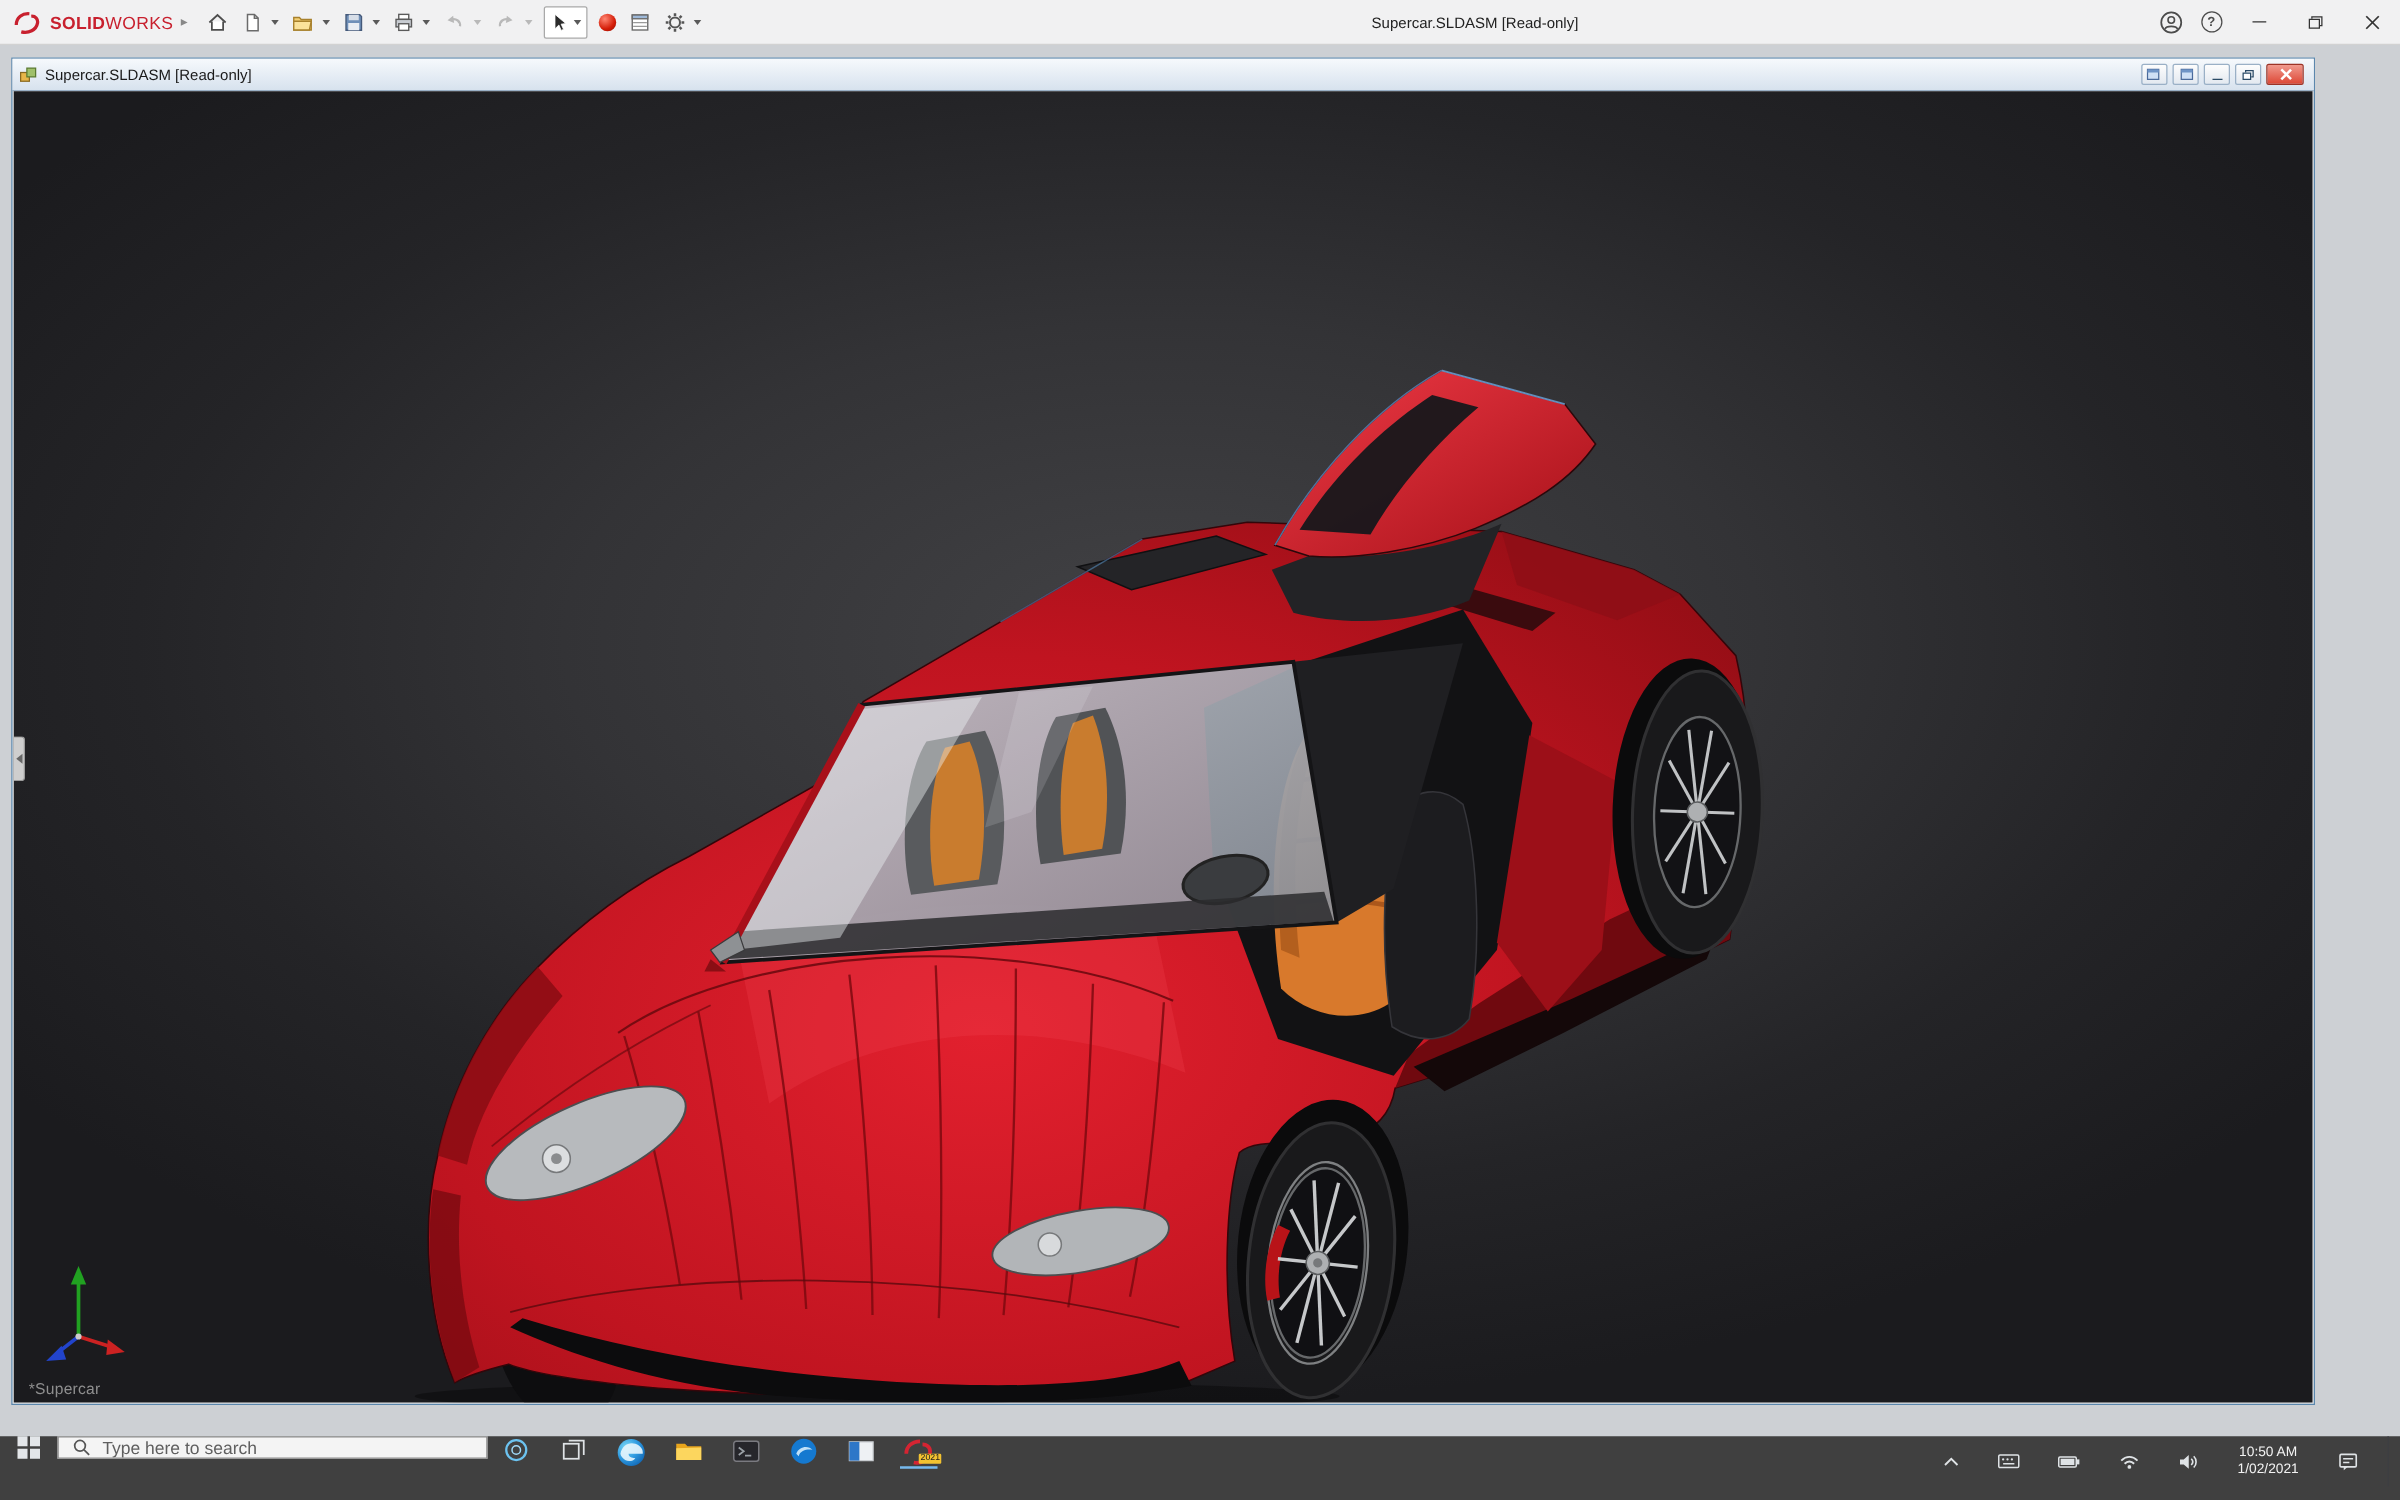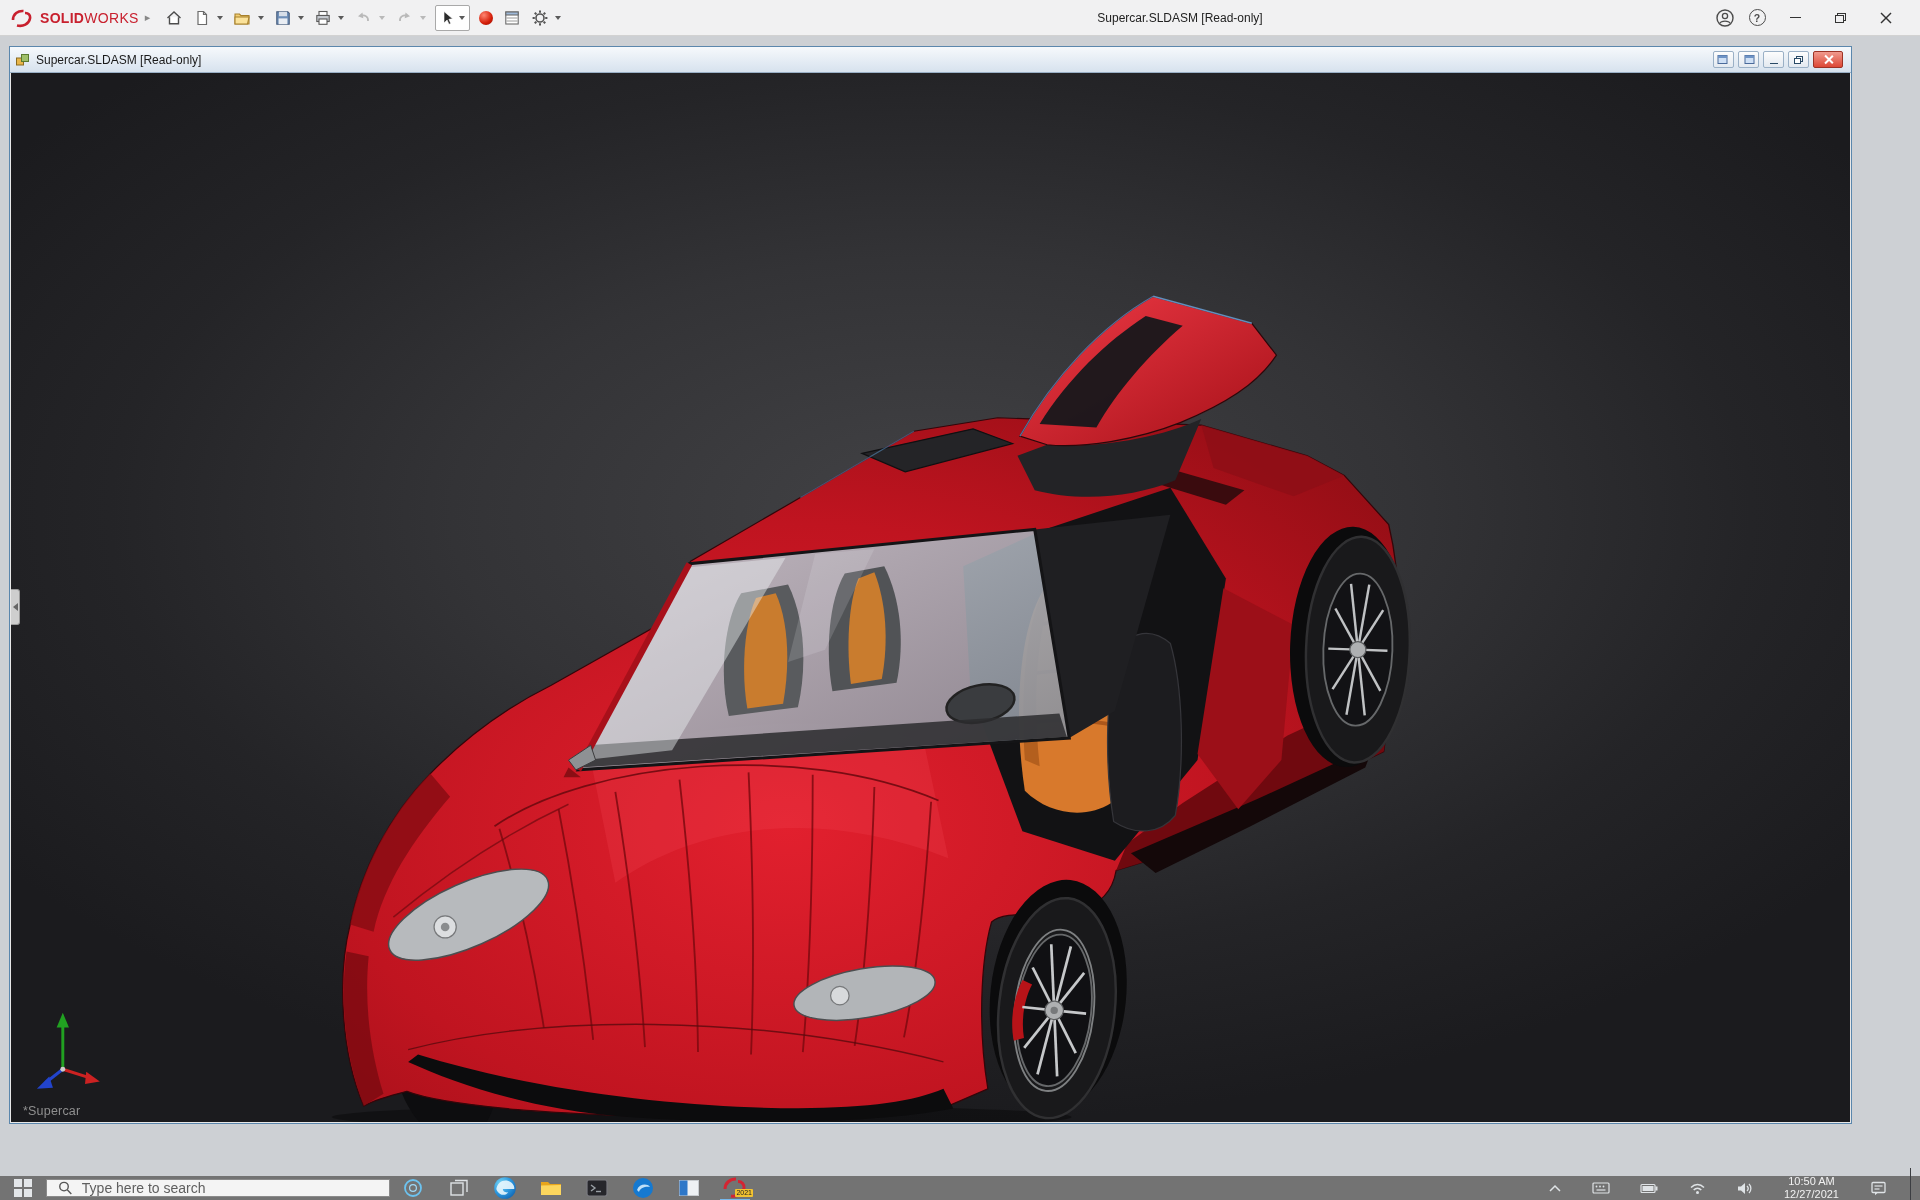--- a/index.html
+++ b/index.html
@@ -1,20 +1,20 @@
 <!DOCTYPE html>
 <html><head>
 <meta charset="utf-8">
 <style>
   *{margin:0;padding:0;box-sizing:border-box}
   html,body{width:1920px;height:1200px;overflow:hidden;font-family:"Liberation Sans",sans-serif;background:#cdd0d4}
   .app{position:relative;width:1920px;height:1200px;background:#cdd0d4}
 
   
-  .titlebar{position:absolute;top:0;left:0;right:0;height:36px;background:#f1f1f2;border-bottom:1px solid #d2d2d2;display:flex;align-items:center;padding:0 12px 0 10px;z-index:40}
+  .titlebar{position:absolute;top:0;left:0;right:0;height:36px;background:#f1f1f2;border-bottom:1px solid #d2d2d2;display:flex;align-items:center;padding:0 0 0 10px;z-index:40}
   .brand{display:flex;align-items:center;gap:6px}
   .brand-text{font-size:14px;letter-spacing:.3px;color:#c8202e;white-space:nowrap}
   .brand-text b{font-weight:bold}
   .flyout{font-size:11px;color:#888;margin:0 10px 0 6px}
   .tgroup{display:flex;align-items:center;height:100%}
   .tbtn{height:28px;display:flex;align-items:center;justify-content:center;padding:0 5px;border-radius:2px;cursor:default}
   .dd{width:0;height:0;border-left:3.5px solid transparent;border-right:3.5px solid transparent;border-top:4px solid #5a5a5a;margin:0 5px 0 1px}
   .dd.dis{border-top-color:#b9b9b9}
   .selbox{display:flex;align-items:center;background:#fff;border:1px solid #a9a9a9;border-radius:2px;height:26px;padding:0 3px;margin:0 4px}
   .sphere{width:14px;height:14px;border-radius:50%;background:radial-gradient(circle at 35% 30%,#ff8672,#d41d08 60%,#8d0f04);display:inline-block}
@@ -44,21 +44,21 @@
   .mini-restore .r2{position:absolute;right:0;top:0;width:7px;height:6px;border:1px solid #2a4a66}
 
   .viewport{position:absolute;left:1px;top:26px;right:1px;bottom:1px;overflow:hidden;
     background:radial-gradient(ellipse 62% 58% at 50% 42%, #424245 0%, #333336 42%, #242427 72%, #1b1b1e 100%)}
   .viewport svg.scene{position:absolute;inset:0;width:100%;height:100%;display:block}
   .view-label{position:absolute;left:12px;bottom:4px;font-size:12.5px;color:#8f8f8f;letter-spacing:.2px}
   .collapse-tab{position:absolute;left:0;top:516px;width:9px;height:36px;background:#cecece;border:1px solid #9a9a9a;border-left:none;border-radius:0 3px 3px 0;display:flex;align-items:center;justify-content:center}
   .collapse-tab .tri{width:0;height:0;border-top:4px solid transparent;border-bottom:4px solid transparent;border-right:5px solid #666}
 
   
-  .taskbar{position:absolute;left:0;right:0;bottom:0;height:24px;background:#737373;display:flex;align-items:center;z-index:50;color:#e6e8ea}
+  .taskbar{position:absolute;left:0;right:0;bottom:0;height:51px;background:#404040;display:flex;align-items:flex-start;z-index:50;color:#e6e8ea}
   .tb-item{width:46px;display:flex;align-items:center;justify-content:center;position:relative}
   .tb-item.active::after{content:"";position:absolute;left:8px;right:8px;bottom:0;height:2px;background:#76b9ed}
   .startgrid{display:grid;grid-template-columns:8px 8px;grid-template-rows:8px 8px;gap:1.5px}
   .startgrid span{background:#e3e6e9}
   .searchbox{width:344px;background:#f4f4f4;border:1px solid #8a8a8a;display:flex;align-items:center;gap:9px;padding:0 11px;margin:0;color:#555}
   .searchbox input{border:none;background:transparent;outline:none;font-size:14px;width:100%;color:#333;font-family:"Liberation Sans",sans-serif}
   .searchbox input::placeholder{color:#5f5f5f;opacity:1}
   .tray{margin-left:auto;display:flex;align-items:center;gap:16px;padding-right:4px}
   .tray-item{height:40px;display:flex;align-items:center;justify-content:center;padding:0 7px}
   .clock{display:flex;flex-direction:column;align-items:center;justify-content:center;font-size:11px;line-height:13.5px;padding:0 8px;color:#f2f2f2}
@@ -500,21 +500,21 @@
       </div>
       <div class="tray-item">
         <svg width="17" height="15" viewBox="0 0 17 15">
           <polygon points="2,5.5 5,5.5 9,2 9,13 5,9.5 2,9.5" fill="#dfe3e6"></polygon>
           <path d="M11,5 C12.5,6.5 12.5,8.5 11,10" stroke="#dfe3e6" stroke-width="1.3" fill="none"></path>
           <path d="M13,3 C15.5,5.5 15.5,9.5 13,12" stroke="#dfe3e6" stroke-width="1.3" fill="none"></path>
         </svg>
       </div>
       <div class="clock">
         <span>10:50 AM</span>
-        <span>12/27/2021</span>
+        <span>1/02/2021</span>
       </div>
       <div class="tray-item">
         <svg width="17" height="16" viewBox="0 0 17 16">
           <rect x="2" y="2.5" width="13" height="10" rx="1" stroke="#dfe3e6" stroke-width="1.3" fill="none"></rect>
           <path d="M5,12.5 L5,15.2 L8,12.5" fill="#dfe3e6"></path>
           <line x1="4.5" y1="6" x2="12.5" y2="6" stroke="#dfe3e6" stroke-width="1.2"></line>
           <line x1="4.5" y1="9" x2="9.5" y2="9" stroke="#dfe3e6" stroke-width="1.2"></line>
         </svg>
       </div>
       <div class="show-desktop"></div>

